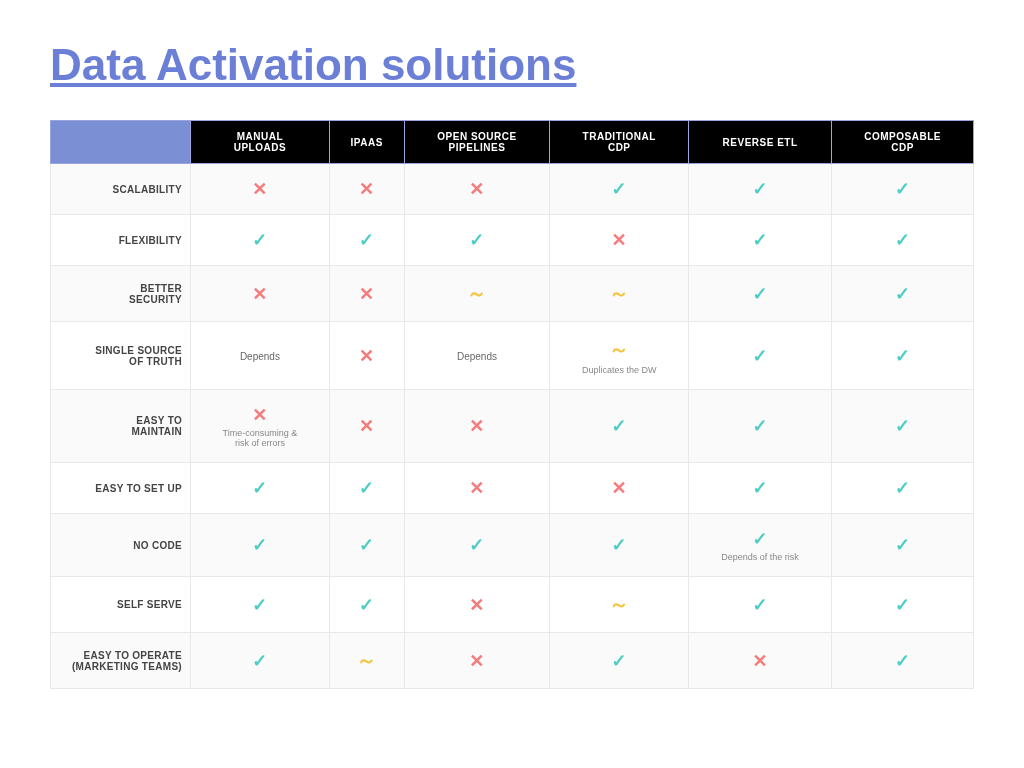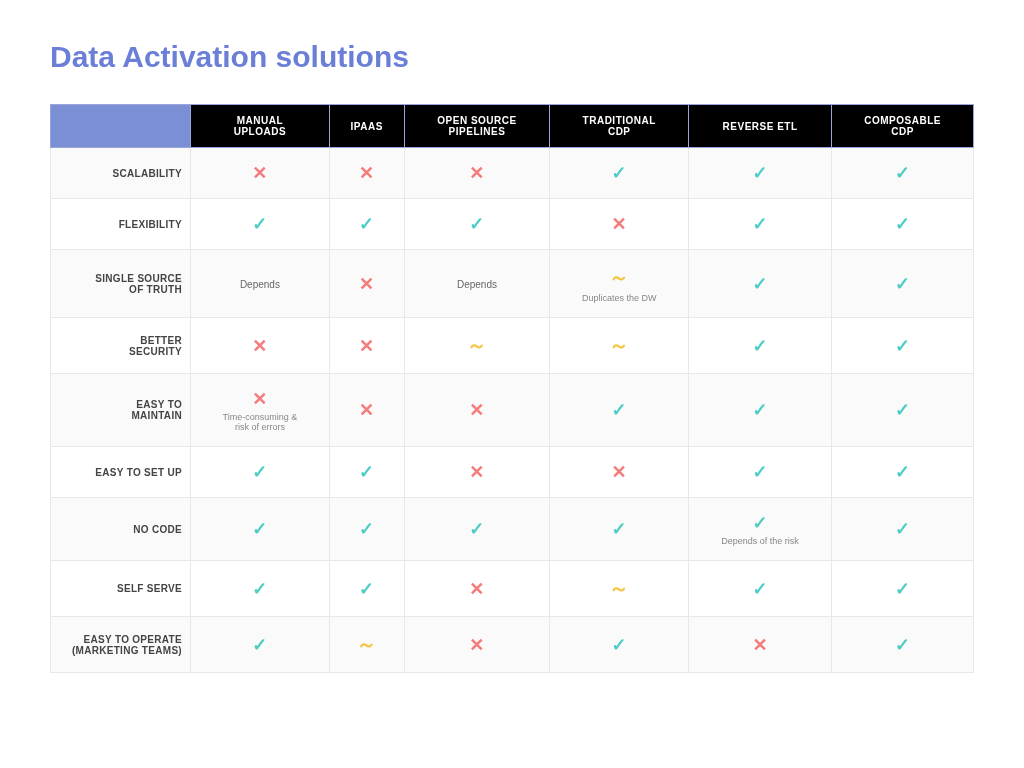--- a/index.html
+++ b/index.html
@@ -3,24 +3,25 @@
   <meta charset="utf-8">
   <style>
     * { box-sizing: border-box; margin: 0; padding: 0; }
     body {
       font-family: -apple-system, BlinkMacSystemFont, 'Segoe UI', Arial, sans-serif;
       background: #ffffff;
       padding: 40px 50px;
       color: #333;
     }
     h1 {
-      font-size: 30px;
+      font-size: 44px;
       font-weight: 700;
       color: #6b7fd7;
       margin-bottom: 30px;
+      text-decoration: underline;
     }
     .comparison-table {
       width: 100%;
       border-collapse: collapse;
       font-size: 11px;
     }
     .comparison-table th {
       background-color: #000000;
       color: #ffffff;
       text-align: center;
@@ -113,40 +114,40 @@
       <tr>
         <td class="row-label">FLEXIBILITY</td>
         <td><span class="icon-check">✓</span></td>
         <td><span class="icon-check">✓</span></td>
         <td><span class="icon-check">✓</span></td>
         <td><span class="icon-cross">✕</span></td>
         <td><span class="icon-check">✓</span></td>
         <td><span class="icon-check">✓</span></td>
       </tr>
       <tr>
+        <td class="row-label">BETTER<br>SECURITY</td>
+        <td><span class="icon-cross">✕</span></td>
+        <td><span class="icon-cross">✕</span></td>
+        <td><span class="icon-tilde">～</span></td>
+        <td><span class="icon-tilde">～</span></td>
+        <td><span class="icon-check">✓</span></td>
+        <td><span class="icon-check">✓</span></td>
+      </tr>
+      <tr>
         <td class="row-label">SINGLE SOURCE<br>OF TRUTH</td>
         <td>
           <span class="text-note" style="font-size:10px;color:#666;">Depends</span>
         </td>
         <td><span class="icon-cross">✕</span></td>
         <td>
           <span class="text-note" style="font-size:10px;color:#666;">Depends</span>
         </td>
         <td>
           <div><span class="icon-tilde">～</span><span class="text-note">Duplicates the DW</span></div>
         </td>
-        <td><span class="icon-check">✓</span></td>
-        <td><span class="icon-check">✓</span></td>
-      </tr>
-      <tr>
-        <td class="row-label">BETTER<br>SECURITY</td>
-        <td><span class="icon-cross">✕</span></td>
-        <td><span class="icon-cross">✕</span></td>
-        <td><span class="icon-tilde">～</span></td>
-        <td><span class="icon-tilde">～</span></td>
         <td><span class="icon-check">✓</span></td>
         <td><span class="icon-check">✓</span></td>
       </tr>
       <tr>
         <td class="row-label">EASY TO<br>MAINTAIN</td>
         <td>
           <div class="cross-with-note">
             <span class="icon-cross">✕</span>
             <span class="text-note">Time-consuming &amp;<br>risk of errors</span>
           </div>

